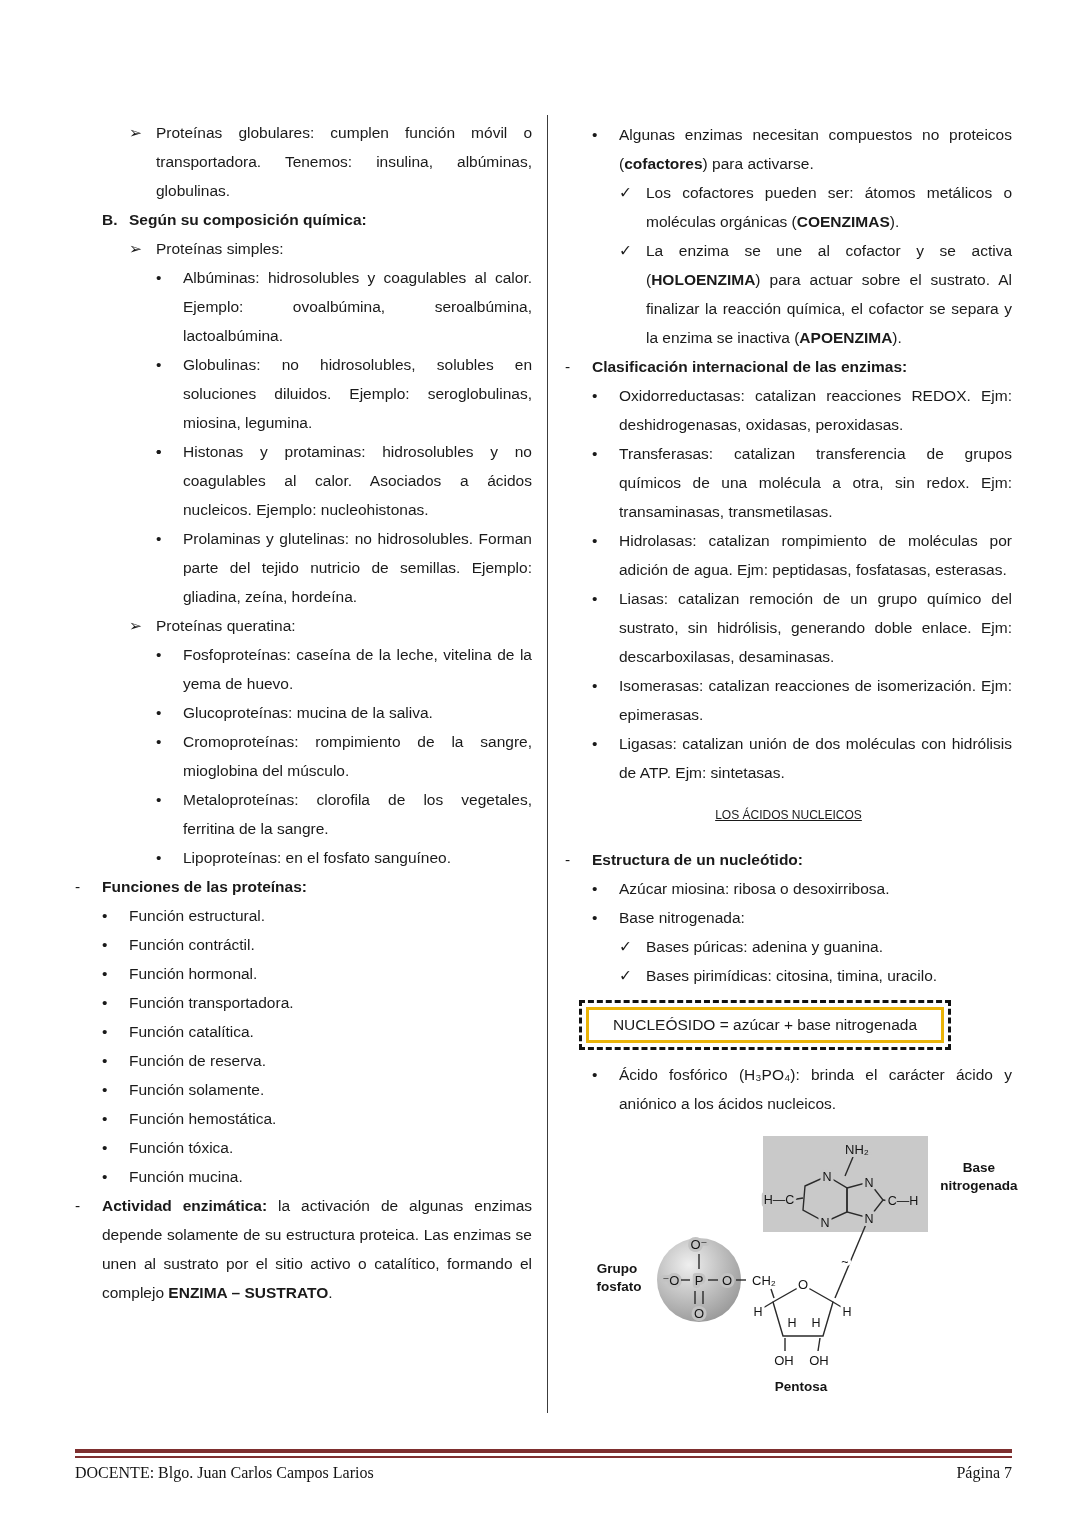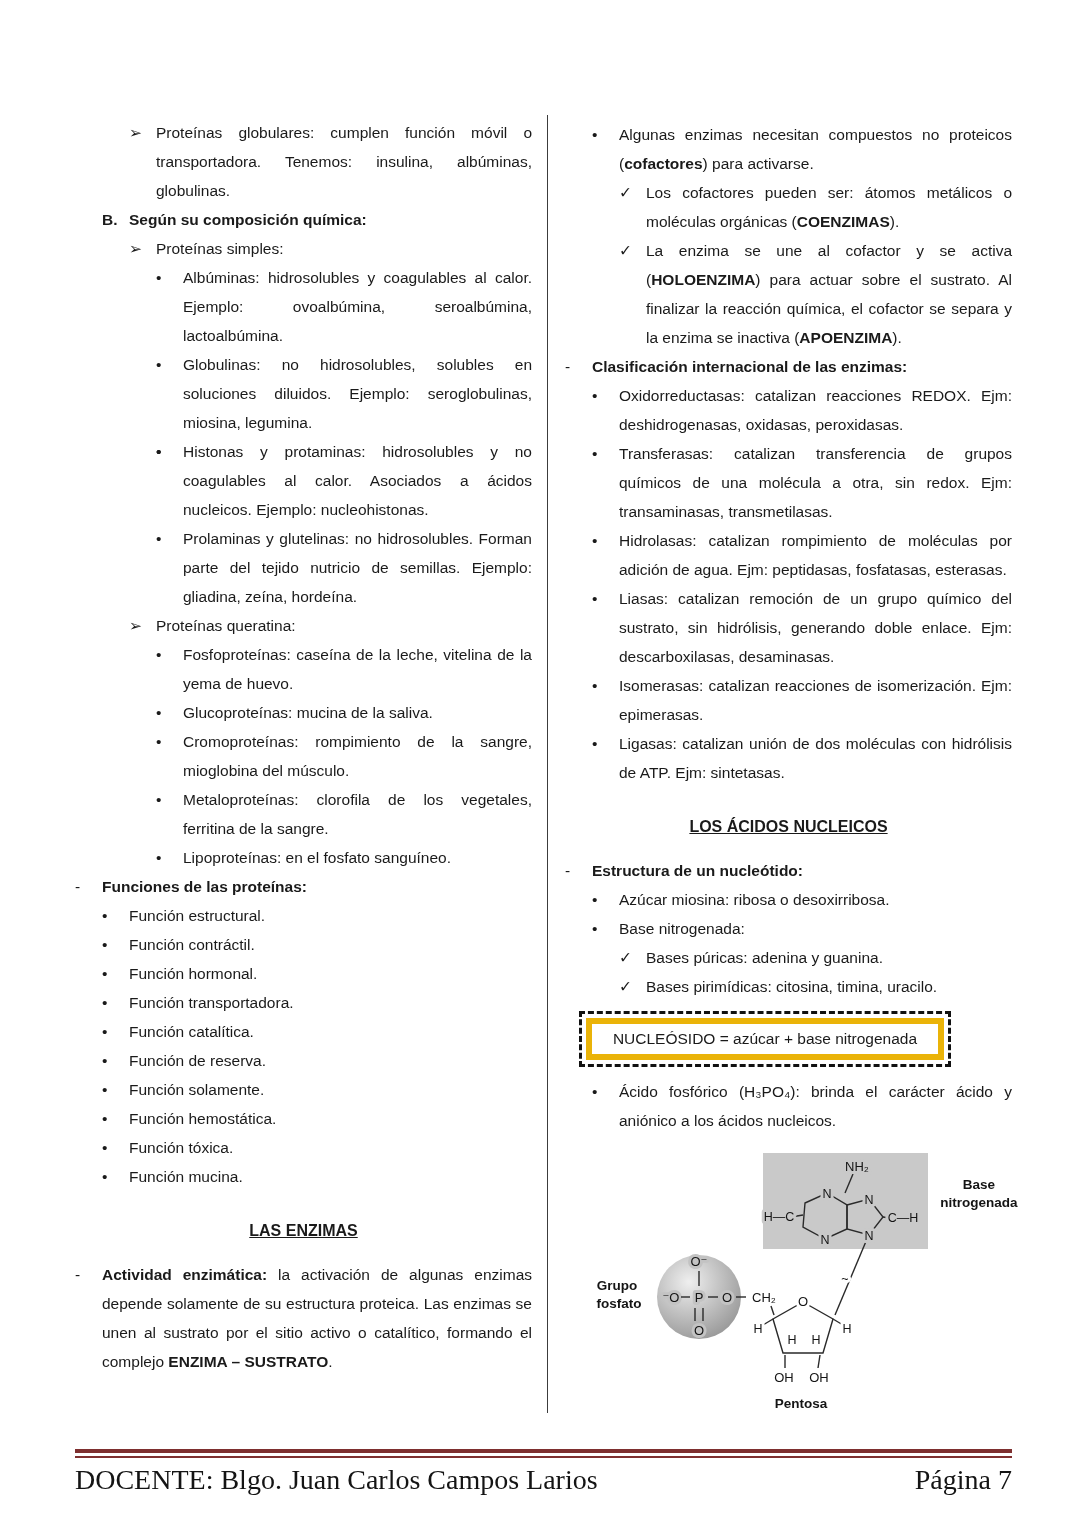--- a/index.html
+++ b/index.html
@@ -13,42 +13,42 @@
   #col-right{left:565px;top:120px;width:447px}
 
   .item{position:relative;text-align:justify}
   .item .mk{position:absolute;top:0}
   .l0{padding-left:27px}.l0>.mk{left:0}
   .l1{padding-left:54px}.l1>.mk{left:27px}
   .l2{padding-left:81px}.l2>.mk{left:54px}
   .l3{padding-left:108px}.l3>.mk{left:81px}
   .b{font-weight:bold}
 
-  .heading{text-align:center;font-weight:bold;font-size:16px;margin:25px 0 15px}
+  .heading{text-align:center;font-weight:normal;font-size:12px;margin:14px 0 15px}
   .heading span{text-decoration:underline}
 
   .nbox-outer{border:3px dashed #111;padding:4px;margin:10px 0 10px 14px;width:372px}
-  .nbox-inner{border:6px solid #eab308;text-align:center;padding:3px 0;font-size:15.5px;line-height:24px}
+  .nbox-inner{border:3px solid #eab308;text-align:center;padding:3px 0;font-size:15.5px;line-height:24px}
 
   .divider{position:absolute;left:547px;top:115px;width:1px;height:1298px;background:#3c3c3c}
 
   .figure{margin:12px 0 0 16px}
   .figure svg text{font-family:"Liberation Sans","DejaVu Sans",sans-serif;font-size:13px;fill:#141414}
   .figure svg .lbl{font-weight:bold;font-size:13.5px}
   .figure svg .sm{font-size:12.5px}
   .figure svg line,.figure svg polygon{stroke:#2a2a2a;stroke-width:1.4;fill:none}
   .figure svg .hg{paint-order:stroke;stroke:#c9c9c9;stroke-width:6px;stroke-linejoin:round}
   .figure svg .hw{paint-order:stroke;stroke:#ffffff;stroke-width:6px;stroke-linejoin:round}
   .figure svg .hc{paint-order:stroke;stroke:#c3c3c3;stroke-width:6px;stroke-linejoin:round}
 
   .footer-rule{position:absolute;left:75px;top:1449px;width:937px;height:9px;
     border-top:4px solid #7e2f2f;border-bottom:2px solid #7e2f2f}
   .footer-text{position:absolute;left:75px;top:1464px;width:937px;display:flex;
     justify-content:space-between;font-family:"Liberation Serif","DejaVu Serif",serif;
-    font-size:28px;color:#141414}
+    font-size:16px;color:#141414}
 </style>
 </head>
 <body>
 
 <div class="divider"></div>
 
 <div class="col" id="col-left">
     <div class="item l2"><span class="mk">➢</span><span>Proteínas globulares: cumplen función móvil o transportadora. Tenemos: insulina, albúminas, globulinas.</span></div>
     <div class="item l1"><span class="mk b">B.</span><span class="b">Según su composición química:</span></div>
     <div class="item l2"><span class="mk">➢</span><span>Proteínas simples:</span></div>
@@ -67,21 +67,20 @@
     <div class="item l1"><span class="mk">•</span><span>Función estructural.</span></div>
     <div class="item l1"><span class="mk">•</span><span>Función contráctil.</span></div>
     <div class="item l1"><span class="mk">•</span><span>Función hormonal.</span></div>
     <div class="item l1"><span class="mk">•</span><span>Función transportadora.</span></div>
     <div class="item l1"><span class="mk">•</span><span>Función catalítica.</span></div>
     <div class="item l1"><span class="mk">•</span><span>Función de reserva.</span></div>
     <div class="item l1"><span class="mk">•</span><span>Función solamente.</span></div>
     <div class="item l1"><span class="mk">•</span><span>Función hemostática.</span></div>
     <div class="item l1"><span class="mk">•</span><span>Función tóxica.</span></div>
     <div class="item l1"><span class="mk">•</span><span>Función mucina.</span></div>
-    <div class="heading"><span>LAS ENZIMAS</span></div>
     <div class="item l0"><span class="mk">-</span><span class="b">Actividad enzimática: </span><span>la activación de algunas enzimas depende solamente de su estructura proteica. Las enzimas se unen al sustrato por el sitio activo o catalítico, formando el complejo </span><span class="b">ENZIMA – SUSTRATO</span><span>.</span></div>
   </div>
 
 <div class="col" id="col-right">
   <div id="right-blocks">
       <div class="item l1"><span class="mk">•</span><span>Algunas enzimas necesitan compuestos no proteicos (</span><span class="b">cofactores</span><span>) para activarse.</span></div>
       <div class="item l2"><span class="mk">✓</span><span>Los cofactores pueden ser: átomos metálicos o moléculas orgánicas (</span><span class="b">COENZIMAS</span><span>).</span></div>
       <div class="item l2"><span class="mk">✓</span><span>La enzima se une al cofactor y se activa (</span><span class="b">HOLOENZIMA</span><span>) para actuar sobre el sustrato. Al finalizar la reacción química, el cofactor se separa y la enzima se inactiva (</span><span class="b">APOENZIMA</span><span>).</span></div>
       <div class="item l0"><span class="mk">-</span><span class="b">Clasificación internacional de las enzimas:</span></div>
       <div class="item l1"><span class="mk">•</span><span>Oxidorreductasas: catalizan reacciones REDOX. Ejm: deshidrogenasas, oxidasas, peroxidasas.</span></div>

